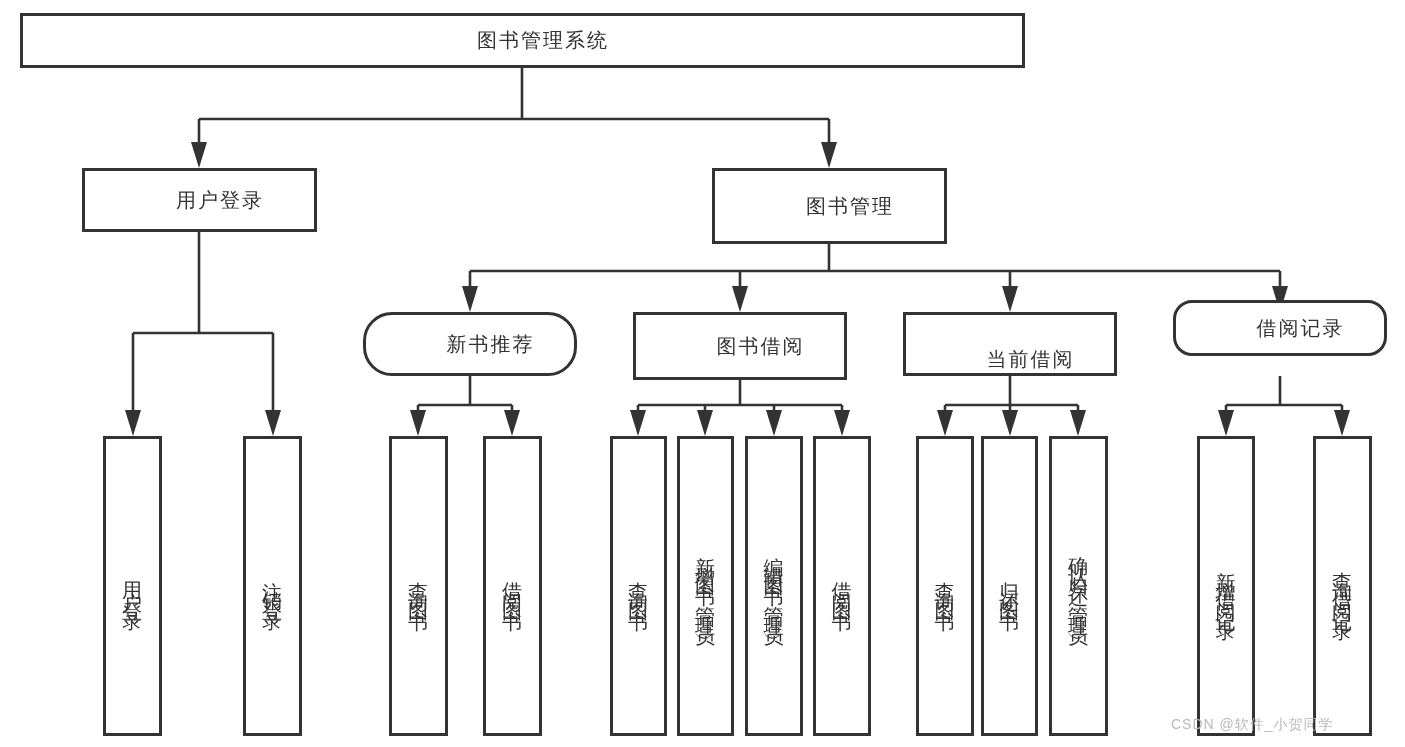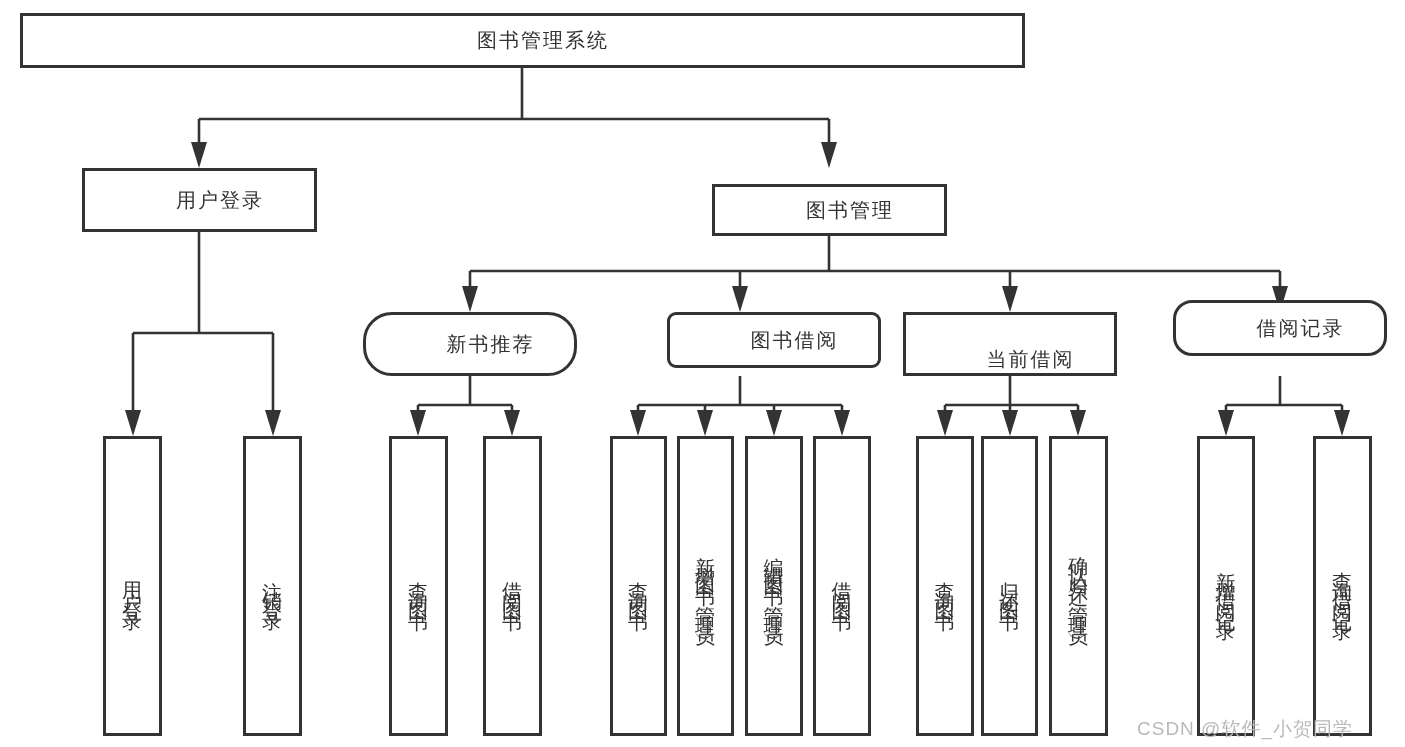--- a/index.html
+++ b/index.html
@@ -27,22 +27,22 @@
   }
   .hbox{letter-spacing:2px;padding-left:41px;}
   .vbox span{
     writing-mode:vertical-rl;
     text-orientation:mixed;
     letter-spacing:10px;
     line-height:1;
   }
   .watermark{
     position:absolute;
-    left:1137px;top:716px;
-    font-size:19px;
+    left:1171px;top:716px;
+    font-size:14px;
     letter-spacing:1px;
     color:var(--c-watermark,#b9b9b9);
     white-space:nowrap;
   }
 </style>
 </head>
 <body>
 
 <div id="canvas">
 
@@ -82,28 +82,28 @@
     <polygon points="1334,410 1350,410 1342,436"></polygon>
   </svg>
 
   <div class="hbox" style="left:20px;top:13px;width:1005px;height:55px;">
     <span>图书管理系统</span>
   </div>
 
   <div class="hbox" style="left:82px;top:168px;width:235px;height:64px;">
     <span>用户登录</span>
   </div>
-  <div class="hbox" style="left:712px;top:184px;width:235px;height:52px;">
+  <div class="hbox" style="left:712px;top:168px;width:235px;height:76px;">
     <span>图书管理</span>
   </div>
 
   <div class="hbox" style="left:363px;top:312px;width:214px;height:64px;border-radius:29px;">
     <span>新书推荐</span>
   </div>
-  <div class="hbox" style="left:667px;top:312px;width:214px;height:56px;border-radius:9px;">
+  <div class="hbox" style="left:633px;top:312px;width:214px;height:68px;">
     <span>图书借阅</span>
   </div>
   <div class="hbox" style="left:903px;top:312px;width:214px;height:64px;align-items:flex-end;">
     <span>当前借阅</span>
   </div>
   <div class="hbox" style="left:1173px;top:300px;width:214px;height:56px;border-radius:19px;">
     <span>借阅记录</span>
   </div>
 
   <div class="vbox" style="left:103px;top:436px;width:59px;height:300px;">

